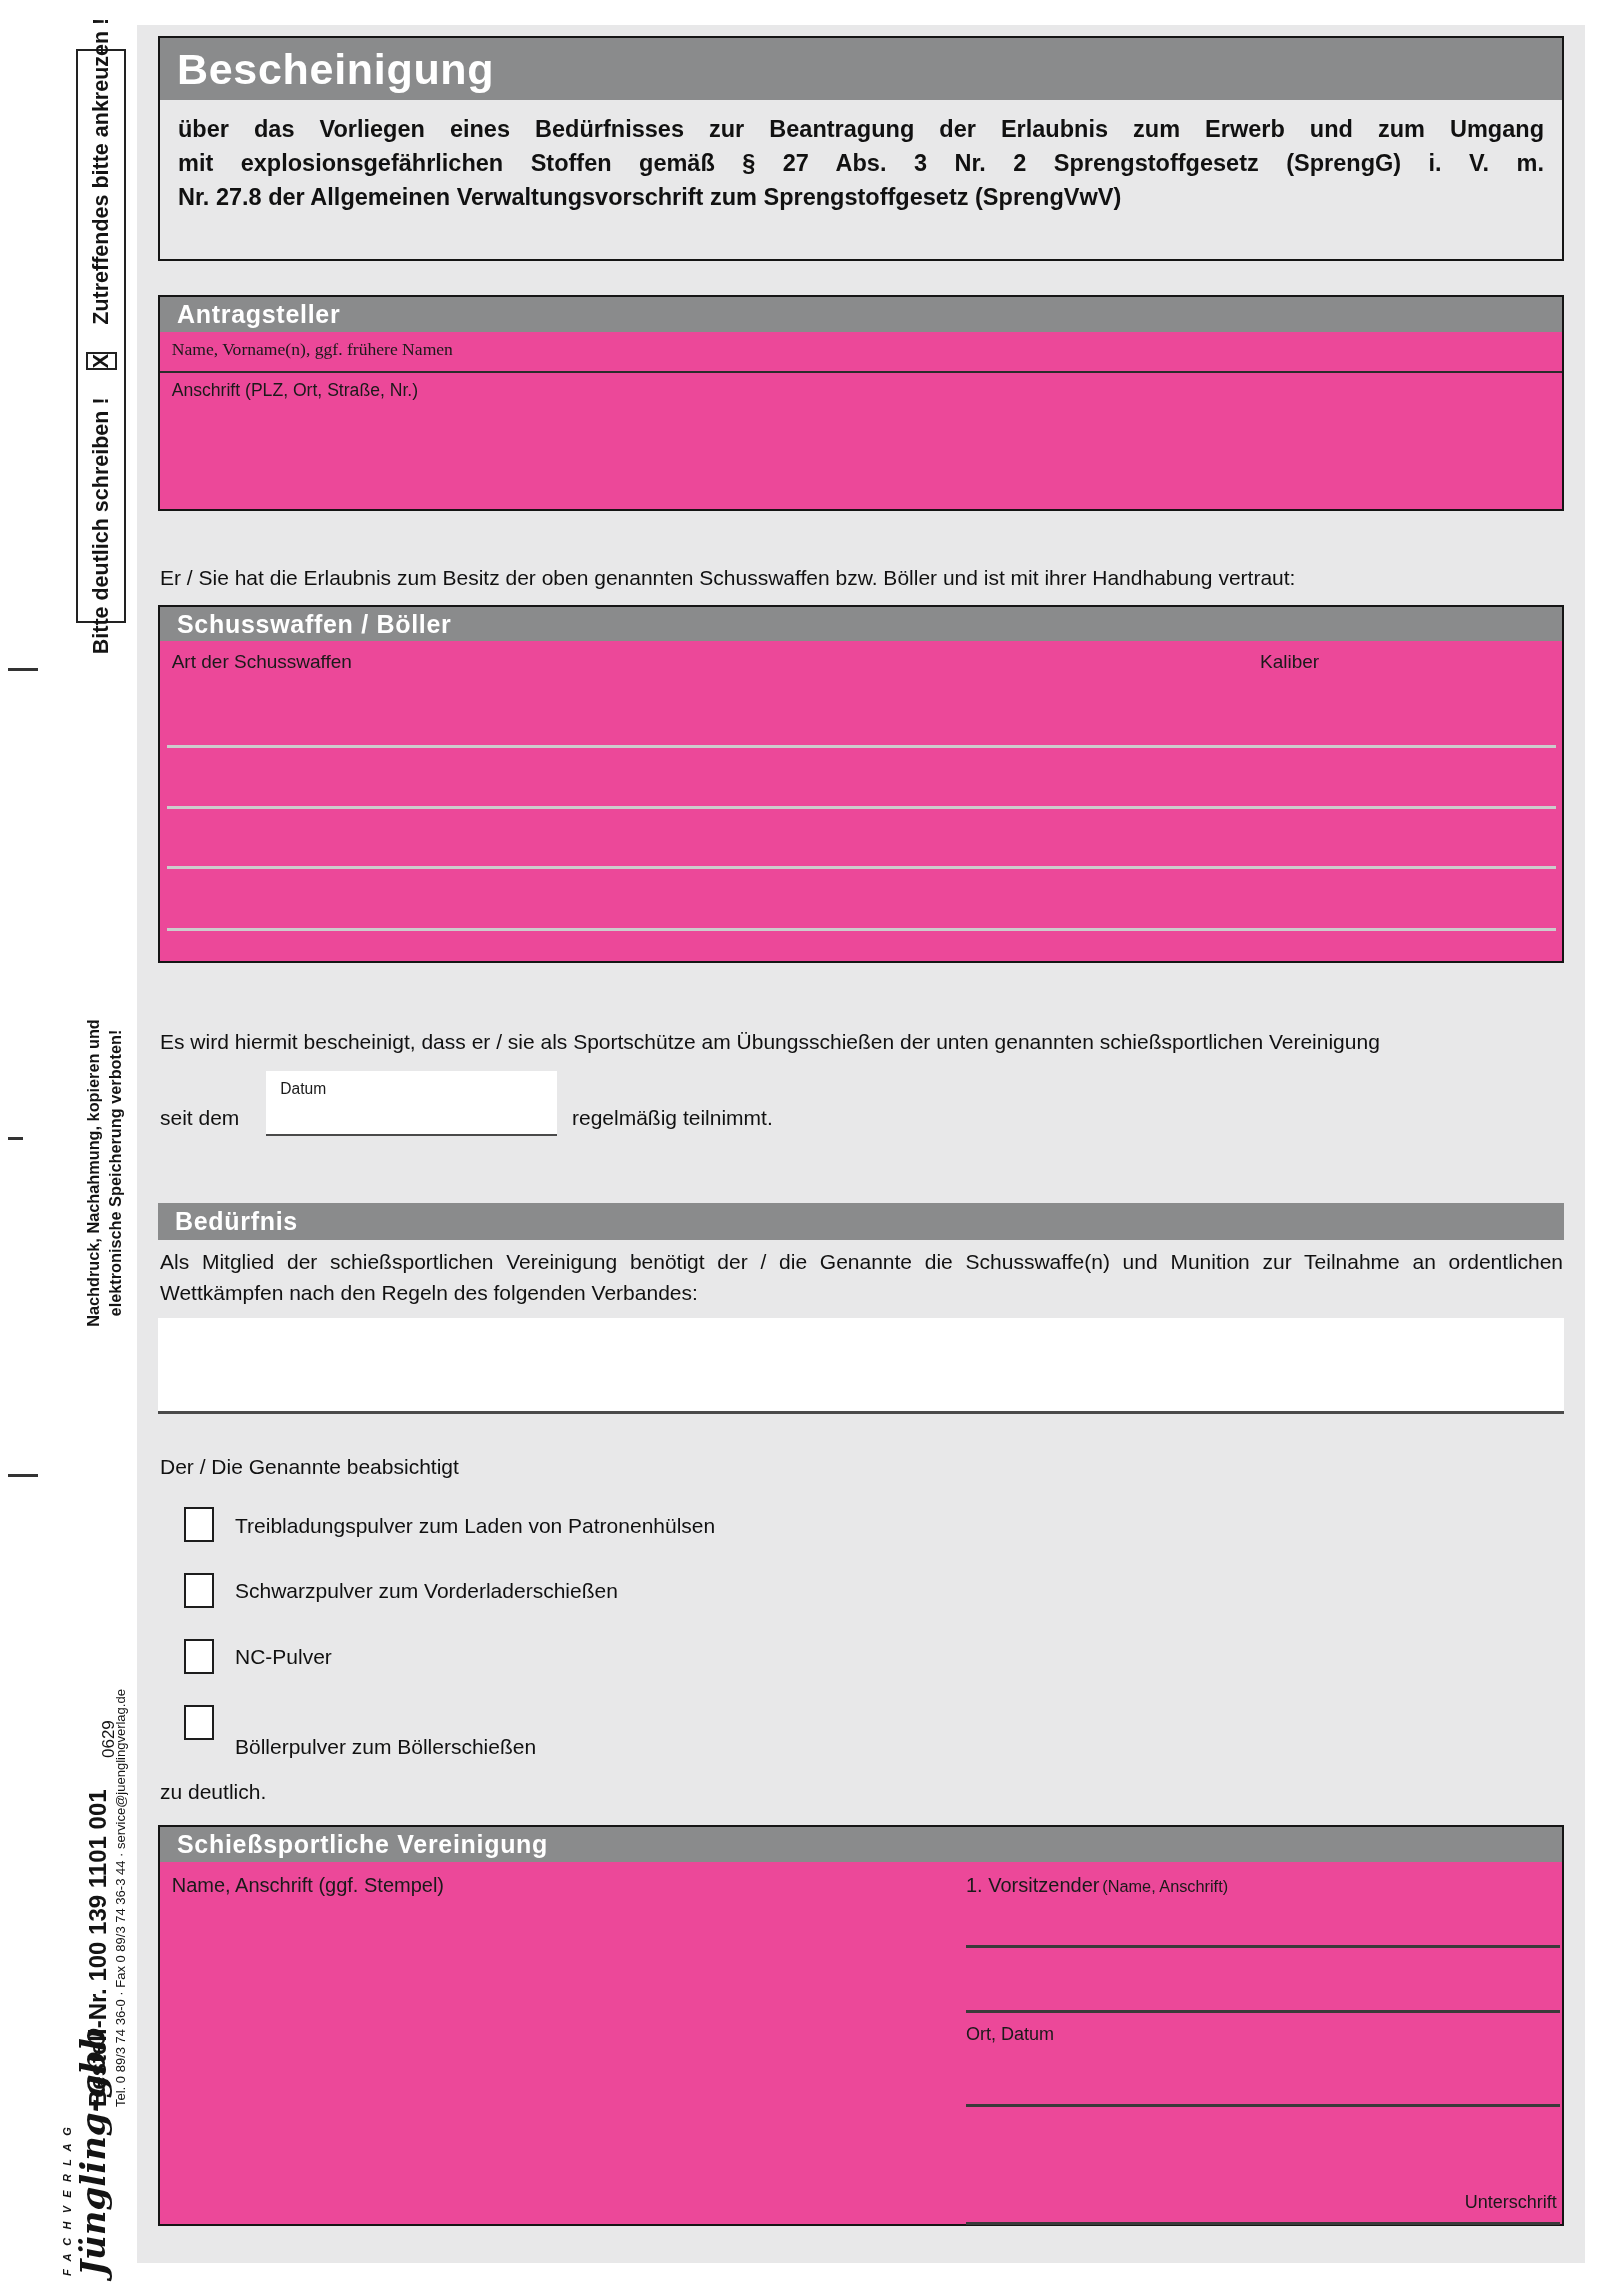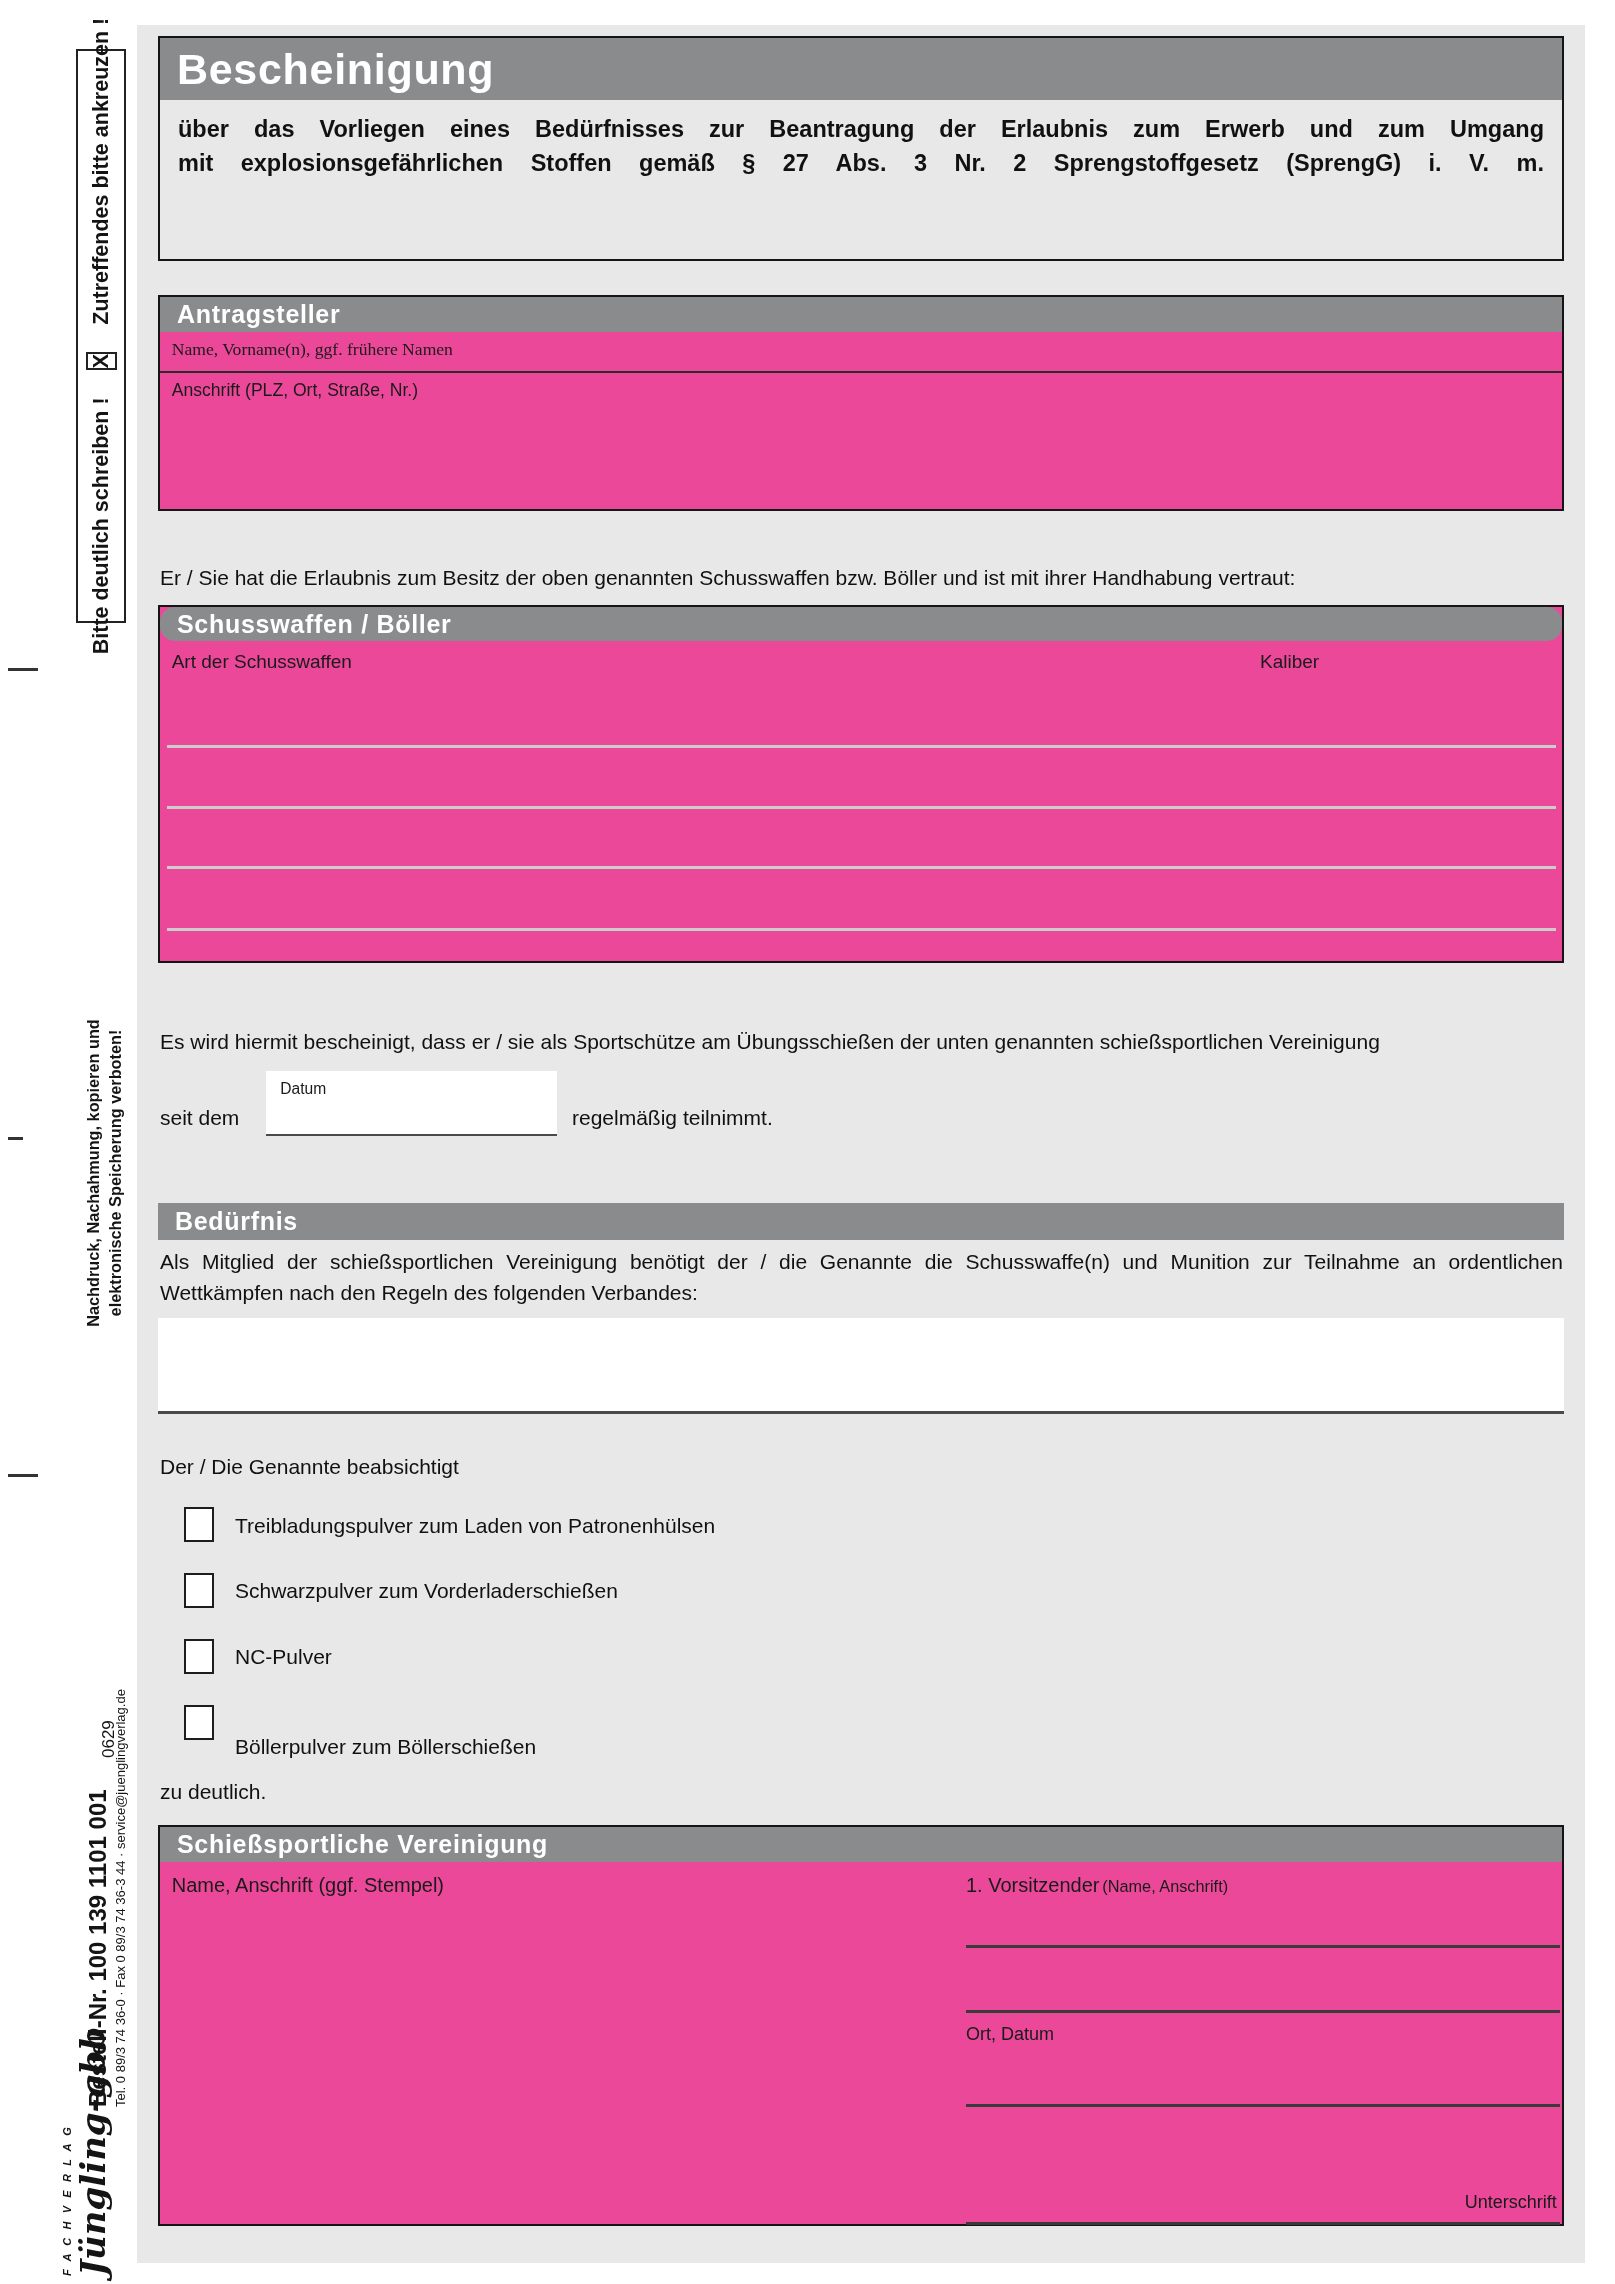--- a/index.html
+++ b/index.html
@@ -58,39 +58,40 @@
   <div class="cropmark" style="top:1137px;width:15.6px;"></div>
   <div class="cropmark" style="top:1474px;width:30px;"></div>
 
   <div class="box" style="top:36px;height:225px;">
     <div class="hdr" style="height:62px;font-size:43px;">
       <span>Bescheinigung</span>
     </div>
     <div style="padding:11.7px 18px 0 18px;font-weight:bold;font-size:23.5px;line-height:34px;color:#111;">
       <div class="jt">über das Vorliegen eines Bedürfnisses zur Beantragung der Erlaubnis zum Erwerb und zum Umgang</div>
       <div class="jt">mit explosionsgefährlichen Stoffen gemäß § 27 Abs. 3 Nr. 2 Sprengstoffgesetz (SprengG) i. V. m.</div>
+      <div>Nr. 27.8 der Allgemeinen Verwaltungsvorschrift zum Sprengstoffgesetz (SprengVwV)</div>
     </div>
   </div>
 
   <div class="box whitebg" style="top:295px;height:216px;">
     <div class="hdr" style="height:35px;font-size:25px;">
       <span>Antragsteller</span>
     </div>
     <div style="height:41px;border-bottom:2.6px solid #2b2b2b;padding:6.5px 11.7px;box-sizing:border-box;font-family:Liberation Serif, serif;">
       <span class="lbl" style="font-size:17.6px;">Name, Vorname(n), ggf. frühere Namen</span>
     </div>
     <div style="height:52px;padding:6.5px 11.7px;box-sizing:border-box;">
       <span class="lbl" style="font-size:17.6px;">Anschrift (PLZ, Ort, Straße, Nr.)</span>
     </div>
   </div>
 
   <div class="abs" style="left:160px;top:566px;font-size:21px;color:#111;">Er / Sie hat die Erlaubnis zum Besitz der oben genannten Schusswaffen bzw. Böller und ist mit ihrer Handhabung vertraut:</div>
 
   <div class="box whitebg" style="top:605px;height:358px;">
-    <div class="hdr" style="height:34px;font-size:25px;border-radius:15px;">
+    <div class="hdr" style="height:34px;font-size:25px;">
       <span>Schusswaffen / Böller</span>
     </div>
     <div style="position:relative;height:319px;">
       <span class="lbl abs" style="left:11.7px;top:10.4px;font-size:19px;">Art der Schusswaffen</span>
       <span class="lbl abs" style="left:1100px;top:10.4px;font-size:19px;">Kaliber</span>
       <div class="lightline" style="left:6.5px;right:6.5px;top:104px;"></div>
       <div class="lightline" style="left:6.5px;right:6.5px;top:165px;"></div>
       <div class="lightline" style="left:6.5px;right:6.5px;top:225px;"></div>
       <div class="lightline" style="left:6.5px;right:6.5px;top:287px;"></div>
     </div>

